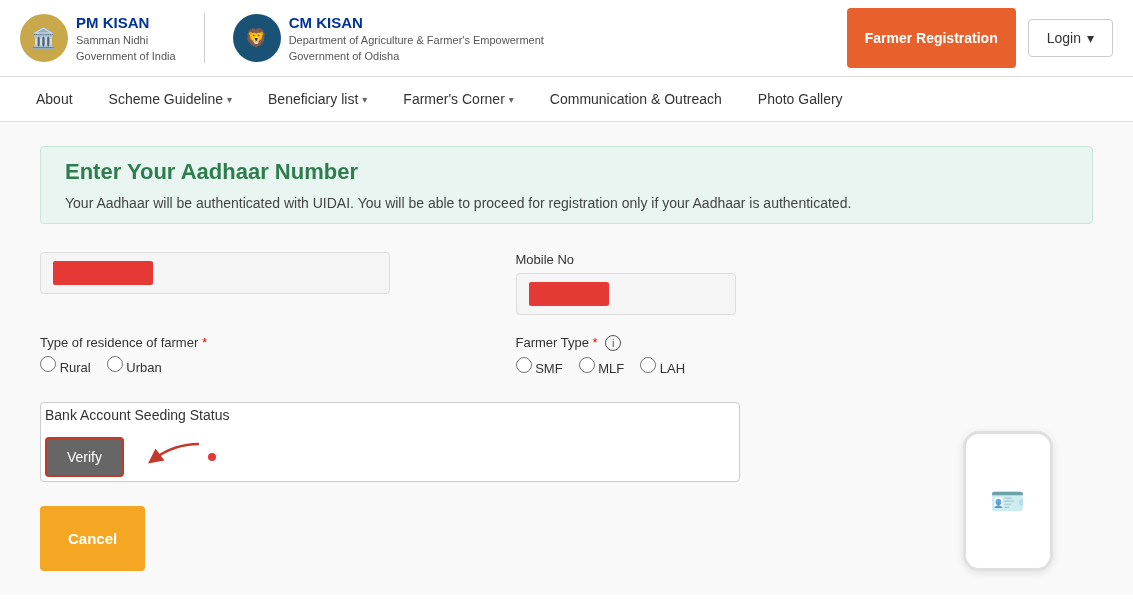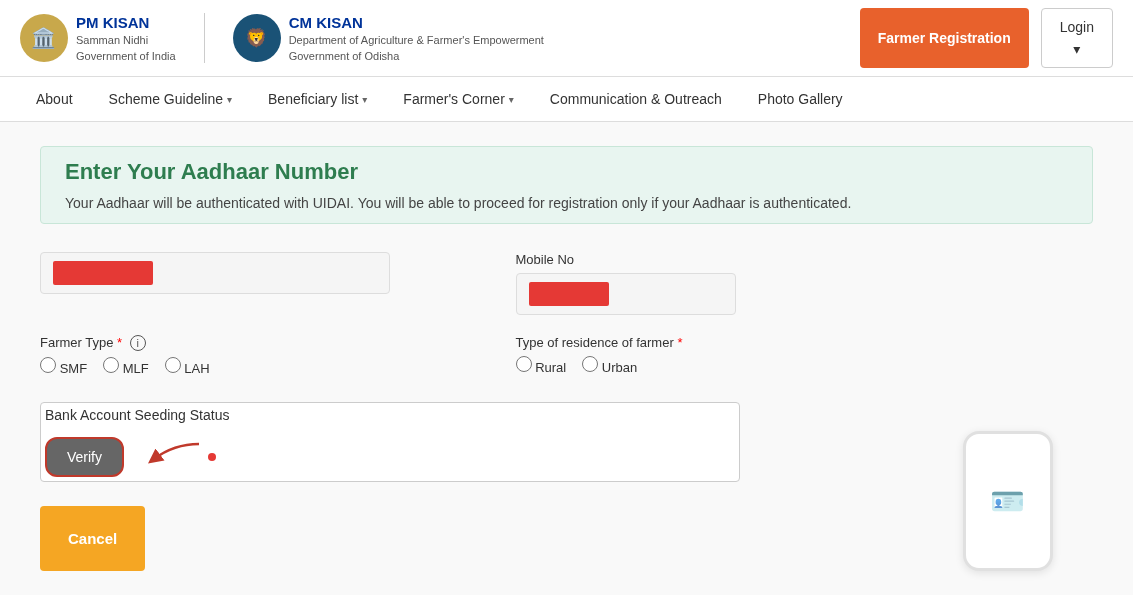--- a/index.html
+++ b/index.html
@@ -69,21 +69,20 @@
       background: #fff;
       color: #333;
       border: 1px solid #ccc;
       padding: 10px 18px;
       border-radius: 4px;
       cursor: pointer;
       font-size: 14px;
       display: flex;
       align-items: center;
       gap: 6px;
-      flex-direction: column;
     }
 
     
     .nav {
       display: flex;
       align-items: center;
       padding: 0 20px;
       border-bottom: 1px solid #ddd;
       background: #fff;
       gap: 4px;
@@ -210,21 +209,21 @@
     .bank-row {
       display: flex;
       align-items: center;
       gap: 20px;
     }
     .btn-verify {
       background: #666;
       color: #fff;
       border: 2px solid #c0392b;
       padding: 10px 20px;
-      border-radius: 12px;
+      border-radius: 4px;
       cursor: pointer;
       font-size: 14px;
     }
 
     
     .action-buttons {
       display: flex;
       gap: 12px;
       margin-top: 8px;
     }
@@ -371,20 +370,36 @@
         </div>
         <div class="form-group">
           <label>Mobile No</label>
           <div class="input-field-with-red input-field-with-red-sm">
             <span class="input-red-block" style="width:80px;"></span>
           </div>
         </div>
       </div>
 
       <div class="form-row">
+        <div class="form-group">
+          <label>
+            <span>Type of residence of farmer</span>
+            <span class="required"> *</span>
+          </label>
+          <div class="radio-group">
+            <label class="radio-option">
+              <input type="radio" name="residence_type" value="Rural" style="">
+              <span>Rural</span>
+            </label>
+            <label class="radio-option">
+              <input type="radio" name="residence_type" value="Urban" style="">
+              <span>Urban</span>
+            </label>
+          </div>
+        </div>
         <div class="form-group">
           <label>
             <span>Farmer Type</span>
             <span class="required"> *</span>
             <span class="info-icon">i</span>
           </label>
           <div class="radio-group">
             <label class="radio-option">
               <input type="radio" name="farmer_type" value="SMF" style="">
               <span>SMF</span>
@@ -392,36 +407,20 @@
             <label class="radio-option">
               <input type="radio" name="farmer_type" value="MLF" style="">
               <span>MLF</span>
             </label>
             <label class="radio-option">
               <input type="radio" name="farmer_type" value="LAH" style="">
               <span>LAH</span>
             </label>
           </div>
         </div>
-        <div class="form-group">
-          <label>
-            <span>Type of residence of farmer</span>
-            <span class="required"> *</span>
-          </label>
-          <div class="radio-group">
-            <label class="radio-option">
-              <input type="radio" name="residence_type" value="Rural" style="">
-              <span>Rural</span>
-            </label>
-            <label class="radio-option">
-              <input type="radio" name="residence_type" value="Urban" style="">
-              <span>Urban</span>
-            </label>
-          </div>
-        </div>
       </div>
 
       <div class="bank-section">
         <div class="bank-section-title">Bank Account Seeding Status</div>
         <div class="bank-row">
           <button class="btn-verify">Verify</button>
 
           <div style="display:flex;align-items:center;gap:4px;">
             <svg width="60" height="36" viewBox="0 0 60 36">
               <defs>

